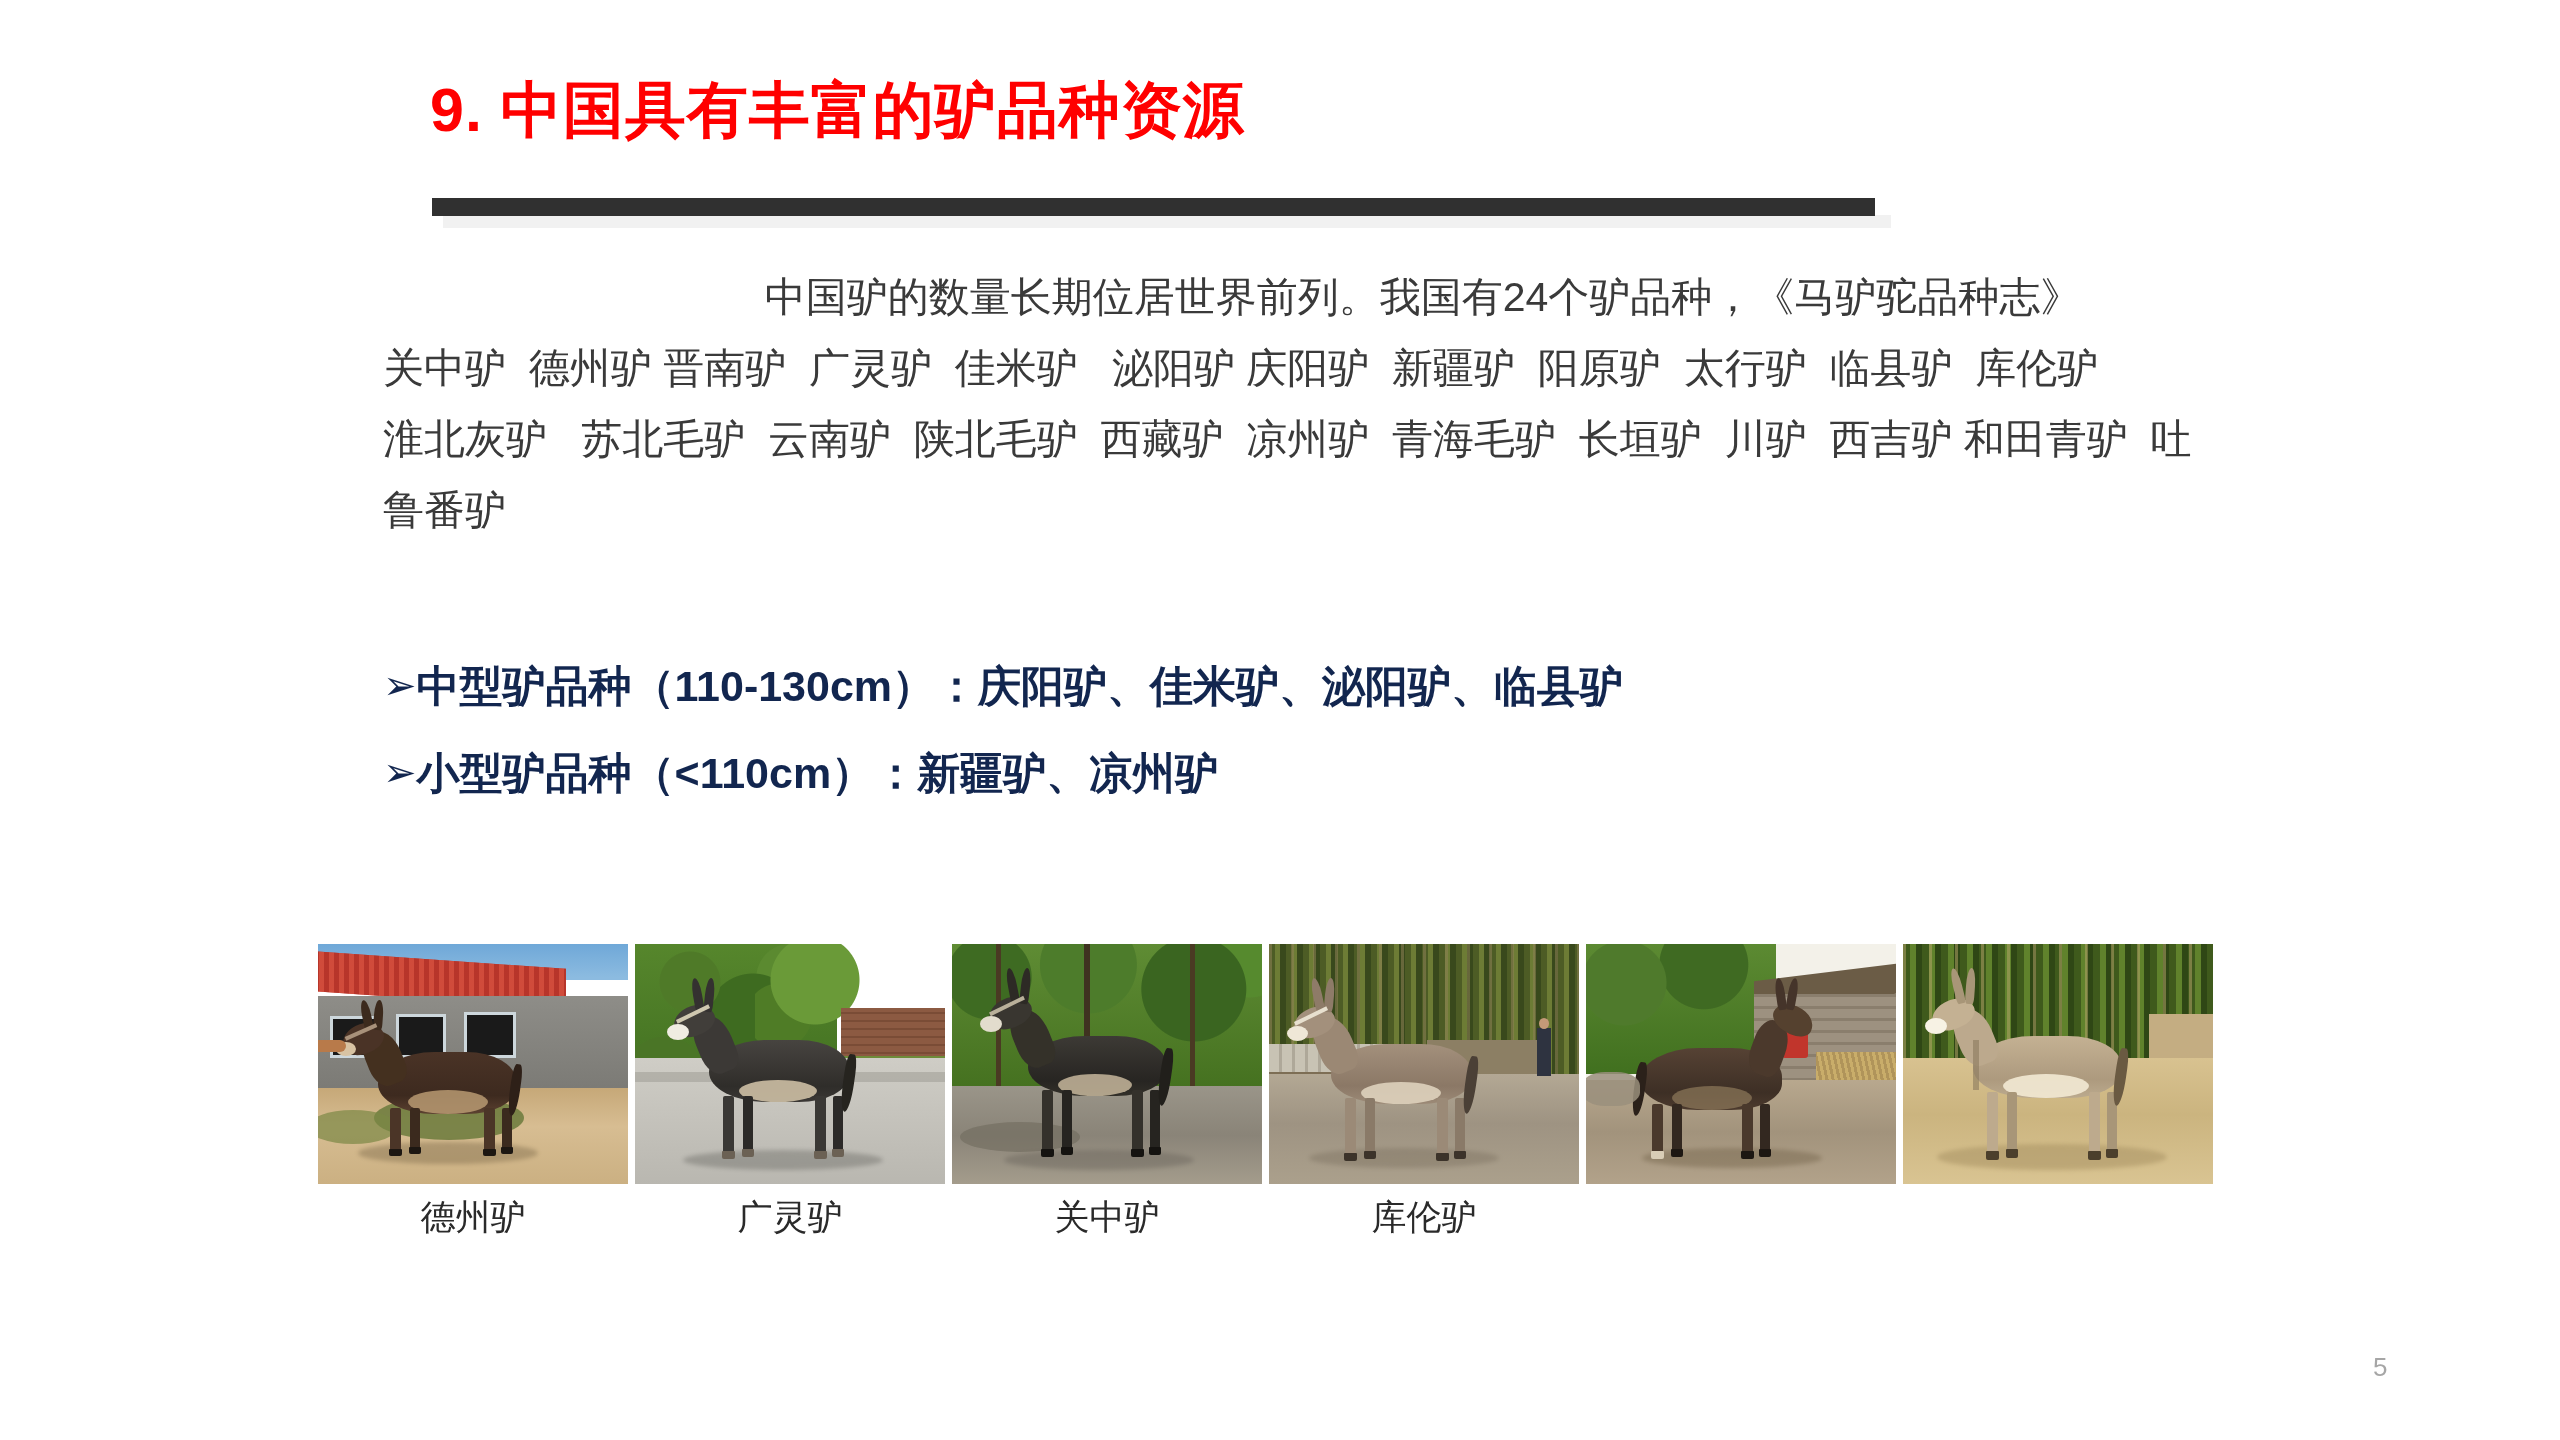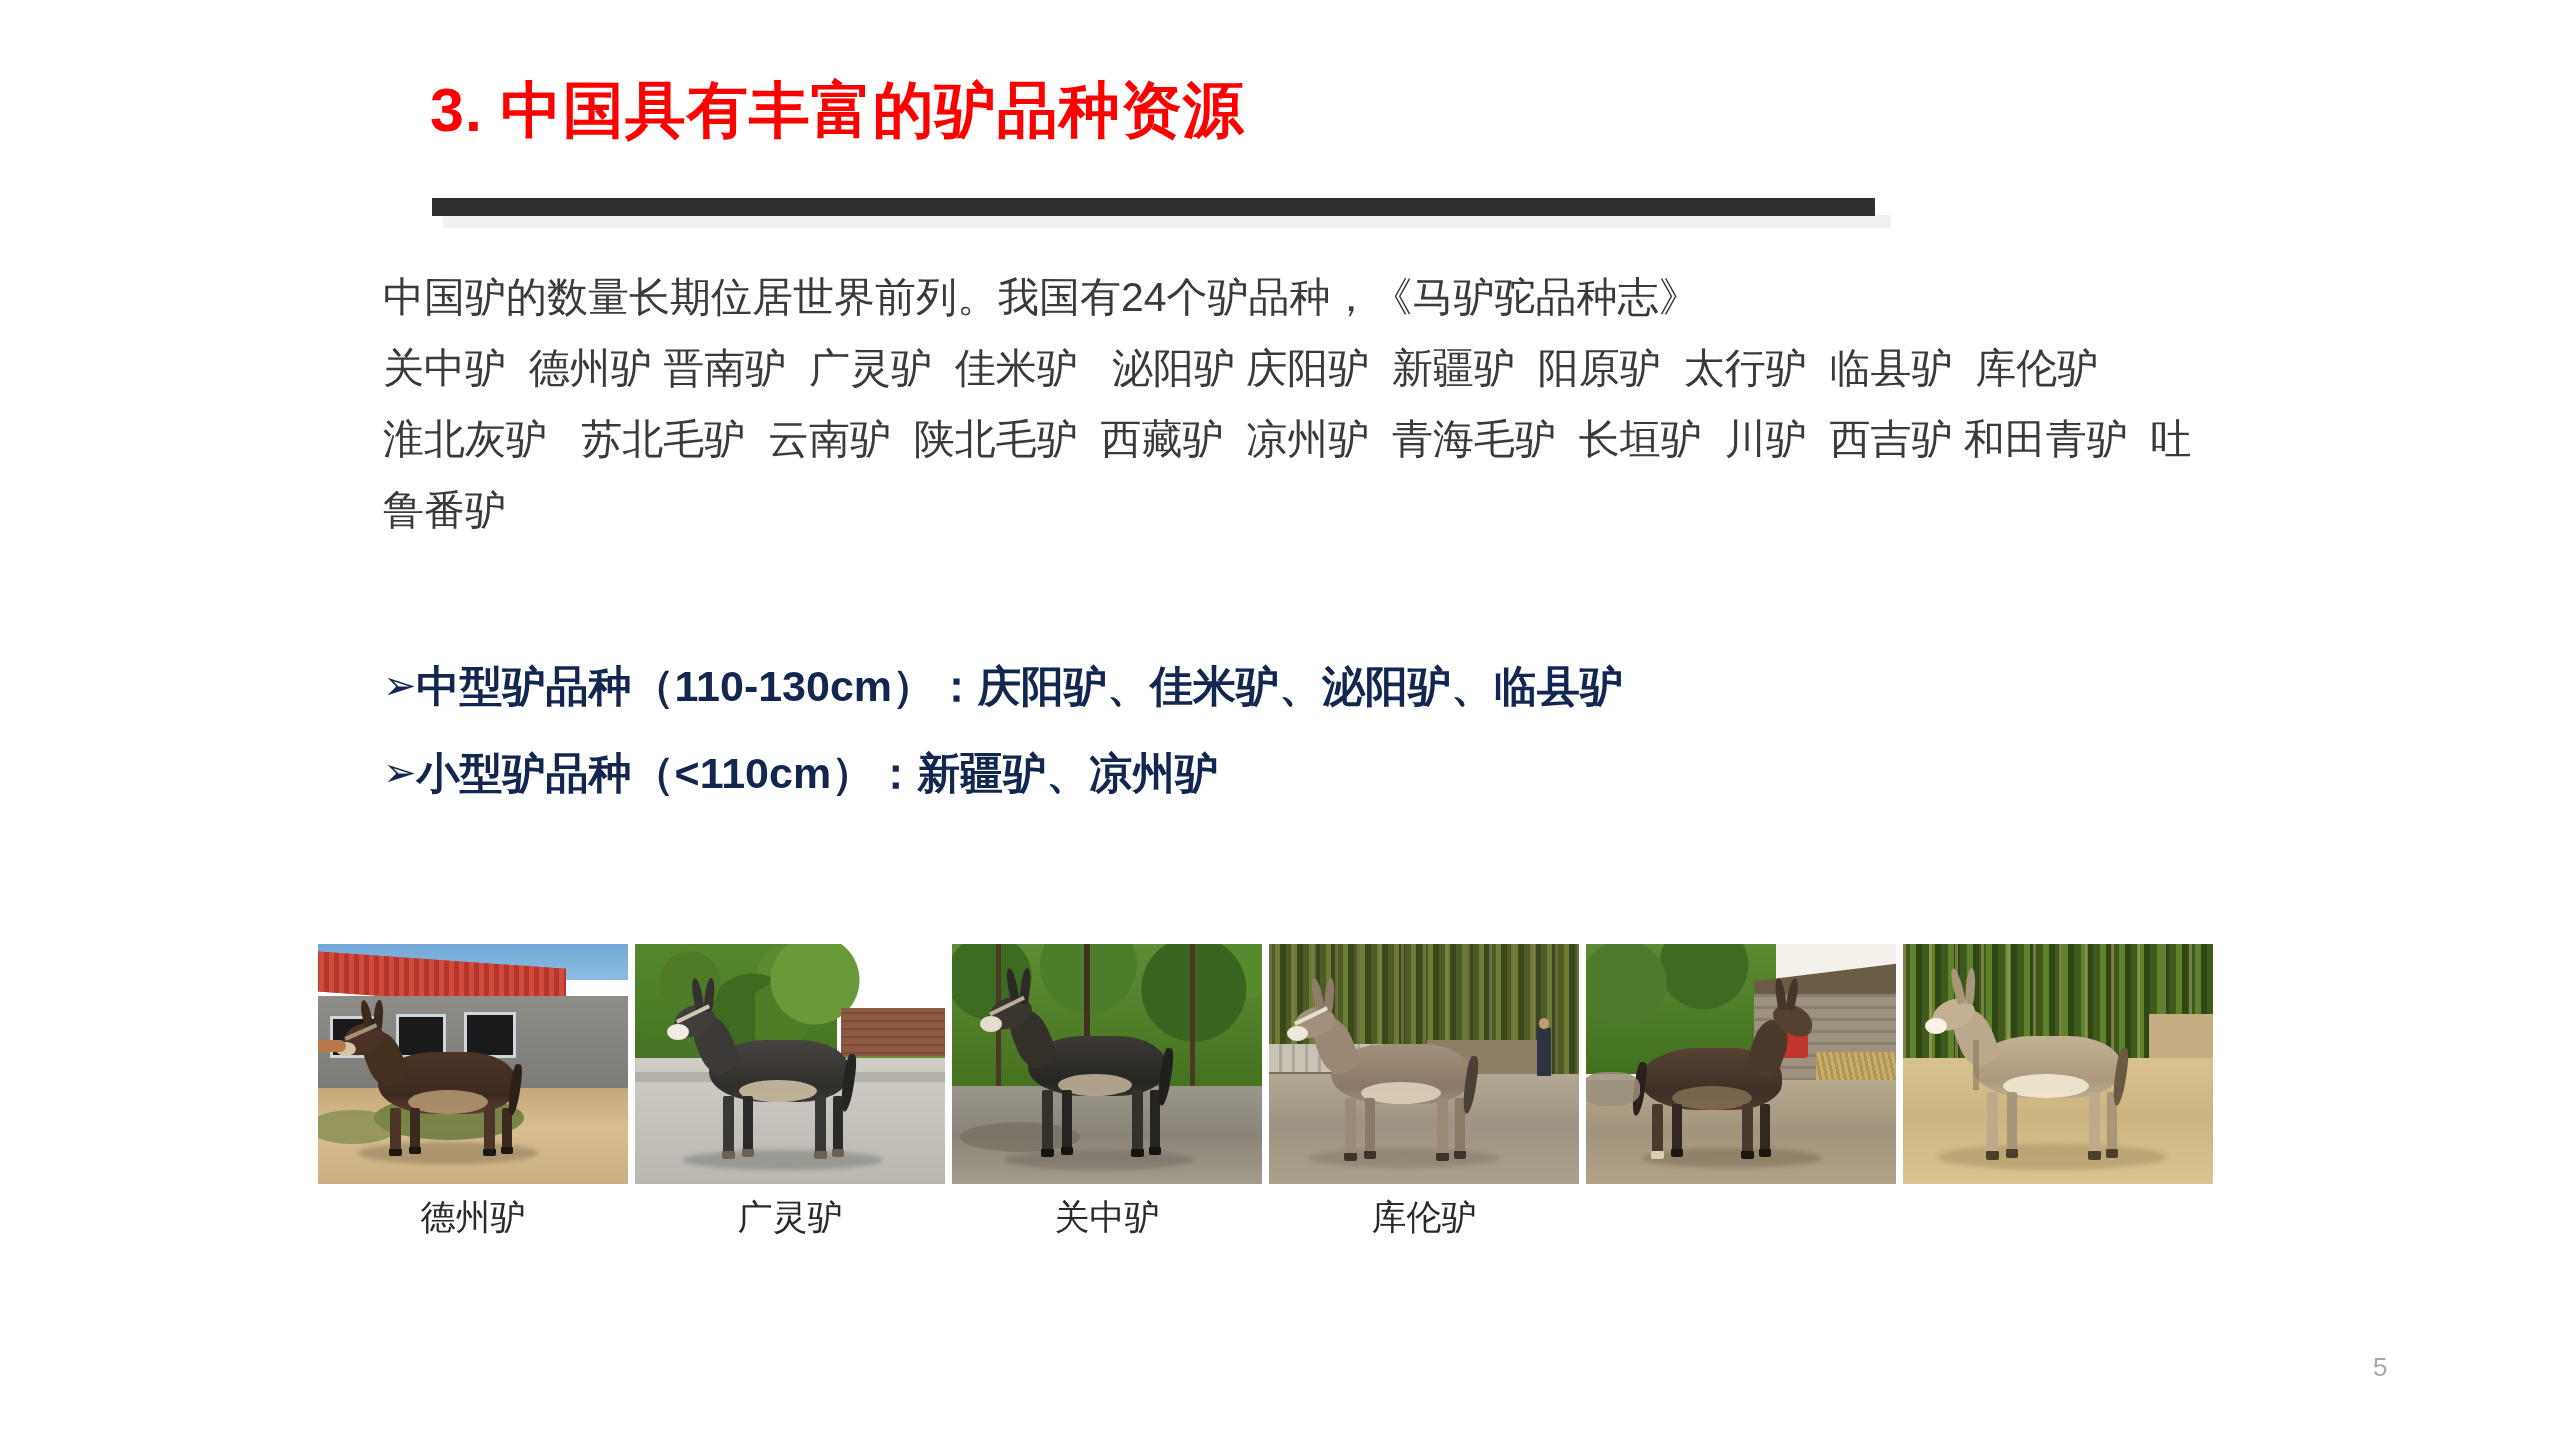--- a/index.html
+++ b/index.html
@@ -63,21 +63,21 @@
     width: 2080px;
     color: #3a3a3a;
   }
   .line {
     font-size: 41px;
     line-height: 71px;
     white-space: pre-wrap;
     color: #3a3a3a;
     font-weight: 400;
   }
-  .line.first { letter-spacing: 0px; }
+  .line.first { letter-spacing: 0px; text-align: center; }
 
   
   .bullet-row {
     position: absolute;
     left: 383px;
     font-size: 43px;
     font-weight: bold;
     color: #12264f;
     white-space: nowrap;
     line-height: 1;
@@ -162,21 +162,21 @@
     top: 1352px;
     font-size: 26px;
     color: #a6a6a6;
   }
 </style>
 </head>
 <body>
 
 <div id="slide">
 
-  <div id="title">3. 中国具有丰富的驴品种资源</div>
+  <div id="title">9. 中国具有丰富的驴品种资源</div>
 
   <div id="divider-shadow"></div>
   <div id="divider-bar"></div>
 
   <div id="body-text">
     <div class="line first">中国驴的数量长期位居世界前列。我国有24个驴品种，《马驴驼品种志》</div>
     <div class="line">关中驴  德州驴 晋南驴  广灵驴  佳米驴   泌阳驴 庆阳驴  新疆驴  阳原驴  太行驴  临县驴  库伦驴</div>
     <div class="line">淮北灰驴   苏北毛驴  云南驴  陕北毛驴  西藏驴  凉州驴  青海毛驴  长垣驴  川驴  西吉驴 和田青驴  吐</div>
     <div class="line">鲁番驴</div>
   </div>

